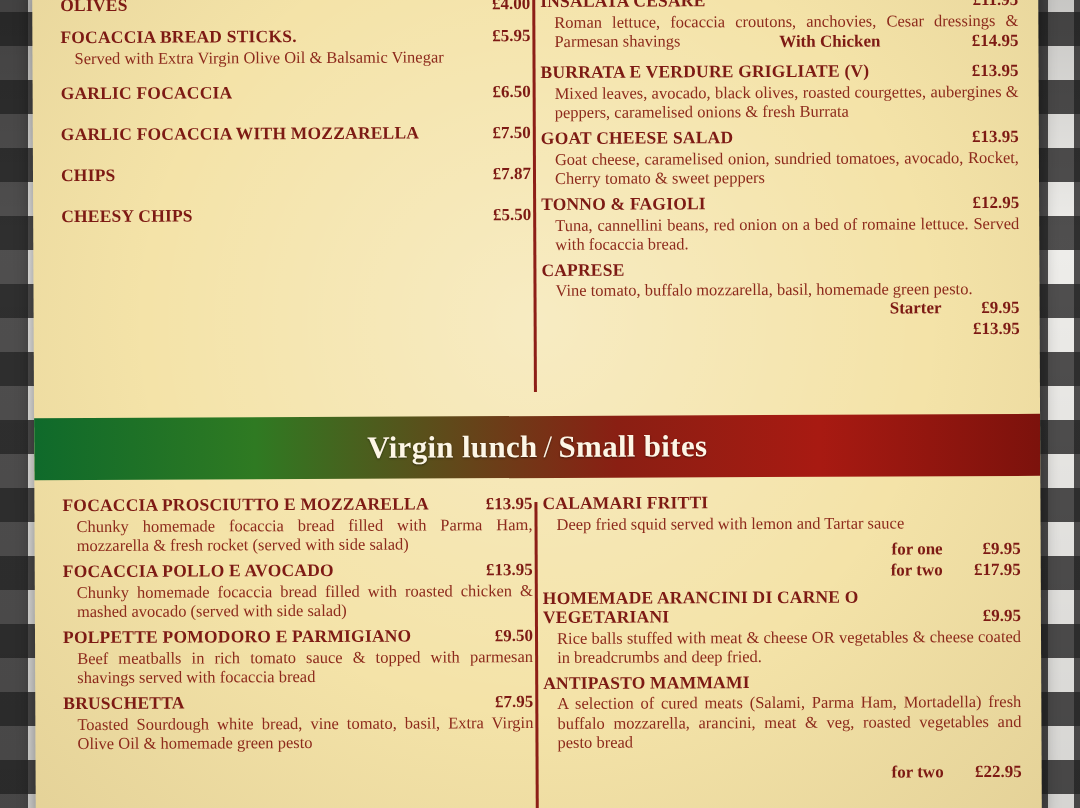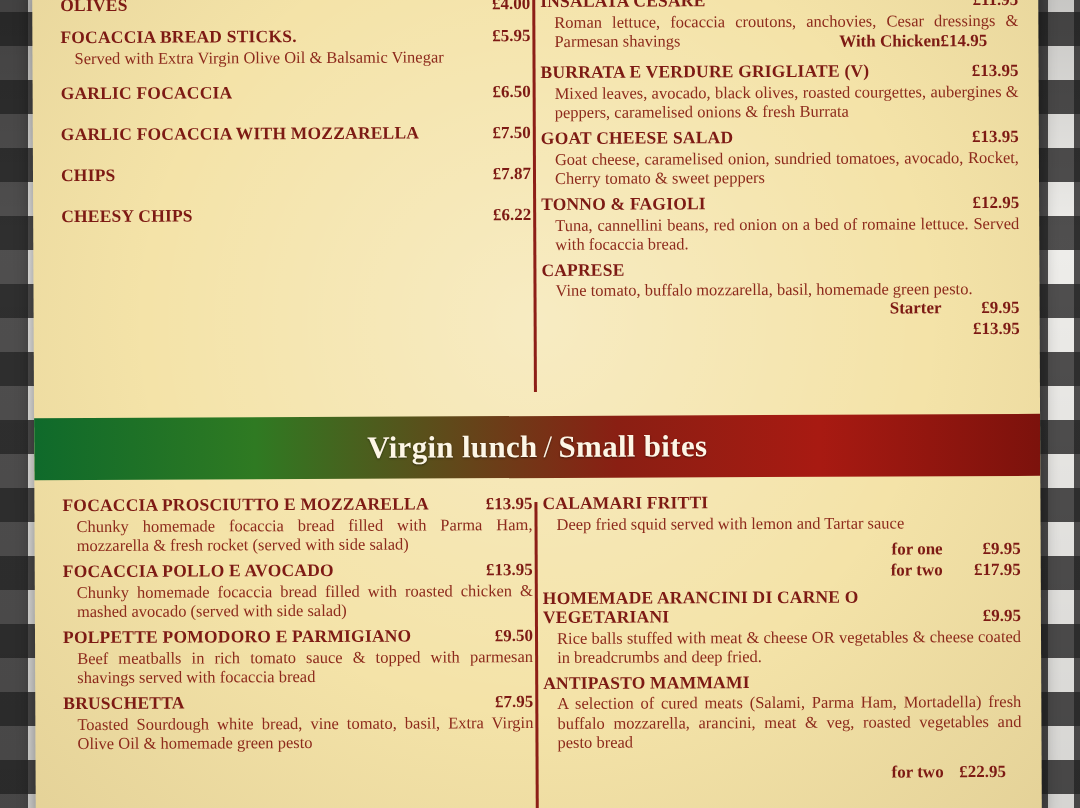--- a/index.html
+++ b/index.html
@@ -183,37 +183,37 @@
           <div class="item" style="margin-bottom:21px;">
             <div class="item-head">
               <span class="item-name">CHIPS</span>
               <span class="item-price">£7.87</span>
             </div>
           </div>
 
           <div class="item">
             <div class="item-head">
               <span class="item-name">CHEESY CHIPS</span>
-              <span class="item-price">£6.22</span>
+              <span class="item-price">£5.50</span>
             </div>
           </div>
 
         </div>
 
         <div class="col col-right" style="top:4px; width:478px;">
 
           <div class="item">
             <div class="item-head">
               <span class="item-name">INSALATA CESARE</span>
               <span class="item-price">£11.95</span>
             </div>
             <div class="item-desc">Roman lettuce, focaccia croutons, anchovies, Cesar dressings &amp; Parmesan shavings</div>
             <div class="inline-extra" style="margin-top:-19px;">
-              <span class="sub-label" style="width:auto; ">With Chicken</span>
-              <span class="sub-price" style="width:78px; ">£14.95</span>
+              <span class="sub-label" style="width:auto; margin-right:60px;">With Chicken</span>
+              <span class="sub-price" style="width:78px; text-align:right;">£14.95</span>
             </div>
           </div>
 
           <div class="item" style="margin-top:10px;">
             <div class="item-head">
               <span class="item-name">BURRATA E VERDURE GRIGLIATE (V)</span>
               <span class="item-price">£13.95</span>
             </div>
             <div class="item-desc">Mixed leaves, avocado, black olives, roasted courgettes, aubergines &amp; peppers, caramelised onions &amp; fresh Burrata</div>
           </div>
@@ -324,21 +324,21 @@
           </div>
 
           <div class="item" style="margin-top:4px;">
             <div class="item-head">
               <span class="item-name">ANTIPASTO MAMMAMI</span>
               <span class="item-price"></span>
             </div>
             <div class="item-desc">A selection of cured meats (Salami, Parma Ham, Mortadella) fresh buffalo mozzarella, arancini, meat &amp; veg, roasted vegetables and pesto bread</div>
             <div class="sub-row" style="margin-top:10px;">
               <span class="sub-label" style="width:170px;">for two</span>
-              <span class="sub-price" style="width:78px;text-align:center;">£22.95</span>
+              <span class="sub-price" style="width:78px;">£22.95</span>
             </div>
           </div>
 
         </div>
       </div>
 
     </div>
   </div>
 </div>
 

